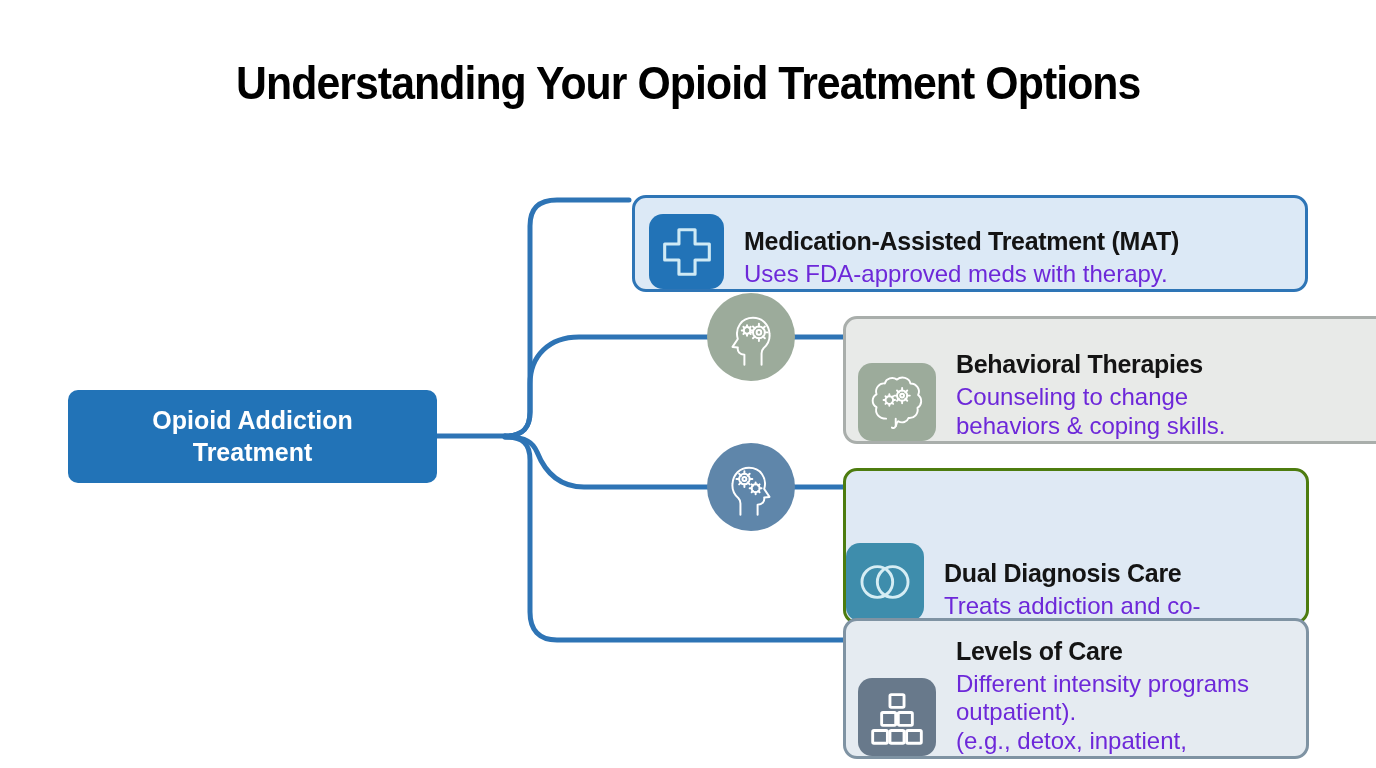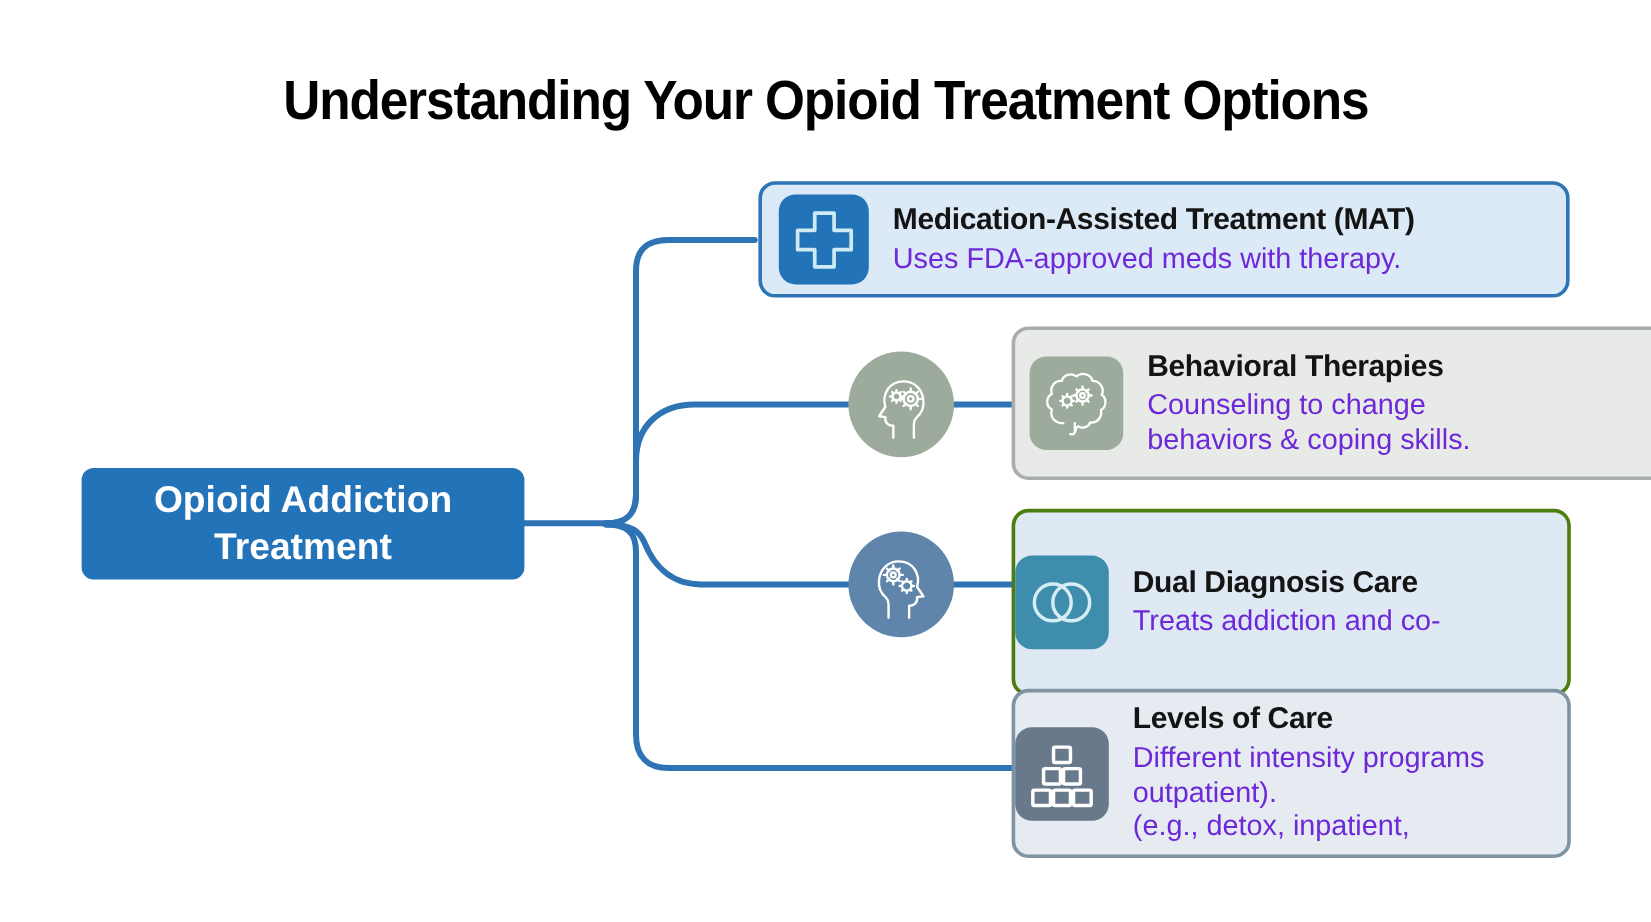--- a/index.html
+++ b/index.html
@@ -17,40 +17,40 @@
   .page-title > span{display:inline-block;transform:scaleX(0.93);transform-origin:center;}
   
   svg.connectors{position:absolute;top:0;left:0;z-index:1;}
   
   .root-node{
     position:absolute;left:68px;top:390px;width:369px;height:93px;z-index:2;
     background:#2273b7;border-radius:10px;
     display:flex;align-items:center;justify-content:center;
   }
   .root-node .lbl{
-    color:#fff;font-weight:700;font-size:31px;line-height:1.25;text-align:center;
+    color:#fff;font-weight:700;font-size:25px;line-height:1.25;text-align:center;
   }
   
   .card{
     position:absolute;z-index:2;border-radius:14px;box-sizing:border-box;
-    display:flex;align-items:center;
+    display:flex;align-items:flex-end;margin-top:44px;
   }
   .card .card-icon{
     flex:0 0 auto;border-radius:14px;display:flex;align-items:center;justify-content:center;
   }
   .card .txt{margin-left:20px;}
   .card .ttl{font-size:25px;font-weight:700;letter-spacing:-0.3px;color:#141414;margin-bottom:4px;}
   .card .dsc{font-size:24px;line-height:1.2;color:#6d28d9;}
   .card-mat{left:632px;top:151px;width:676px;height:97px;background:#dce9f6;border:3px solid #2e75b6;padding-left:14px;}
   .card-mat .card-icon{width:75px;height:75px;background:#2273b7;}
   .card-behavioral{left:843px;top:272px;width:560px;height:128px;background:#e8eae8;border:3px solid #a9aeab;padding-left:12px;}
   .card-behavioral .card-icon{width:78px;height:78px;background:#9cab9b;}
   .card-dual{left:843px;top:424px;width:466px;height:156px;background:#dfe9f4;border:3px solid #4d7c0f;}
   .card-dual .card-icon{width:78px;height:78px;background:#3e8dac;}
-  .card-levels{left:843px;top:574px;width:466px;height:141px;background:#e5ebf1;border:3px solid #7f93a3;}
+  .card-levels{left:843px;top:574px;width:466px;height:141px;background:#e5ebf1;border:3px solid #7f93a3;padding-left:12px;}
   .card-levels .card-icon{width:78px;height:78px;background:#68798b;}
   
   .circle-node{
     position:absolute;width:88px;height:88px;border-radius:50%;z-index:2;
     display:flex;align-items:center;justify-content:center;
   }
   .circle-behavioral{left:707px;top:293px;background:#9cab9b;}
   .circle-dual{left:707px;top:443px;background:#5f86aa;}
 </style>
 </head>

